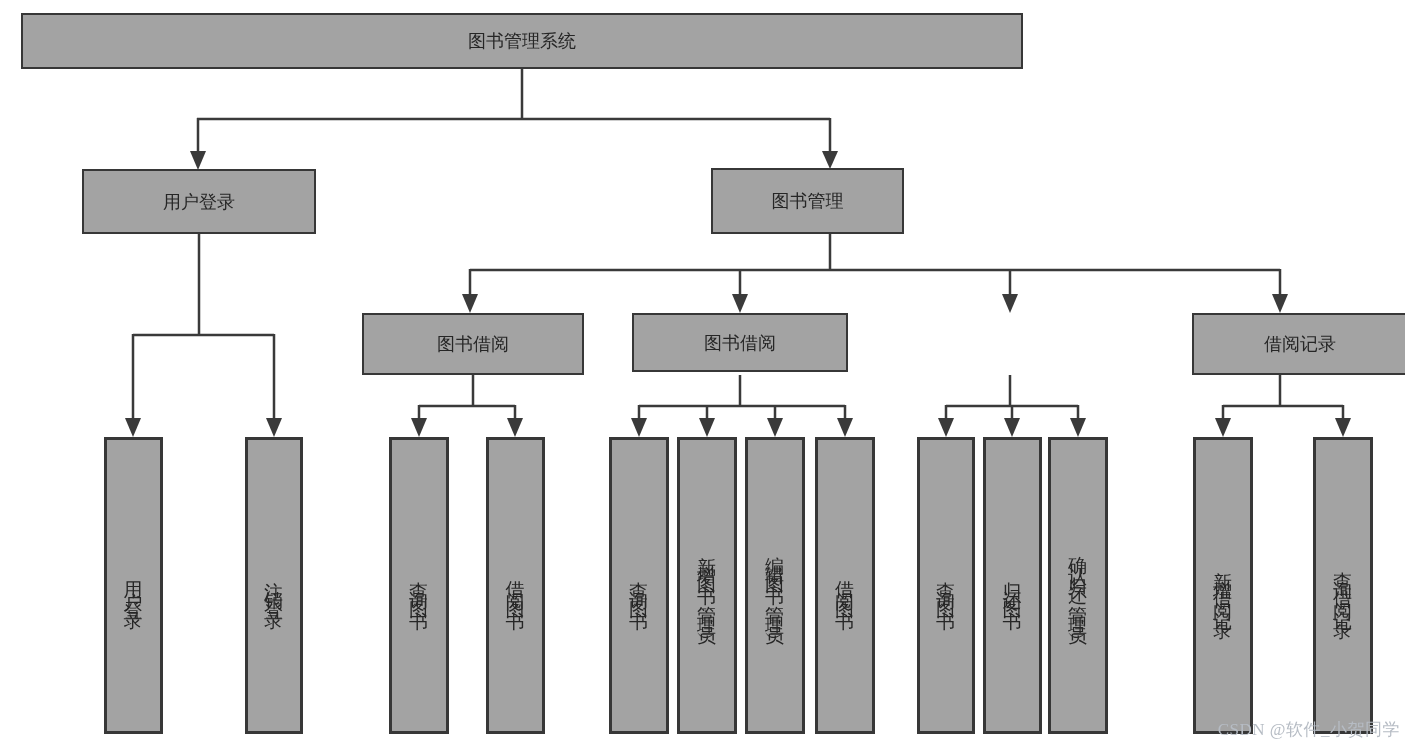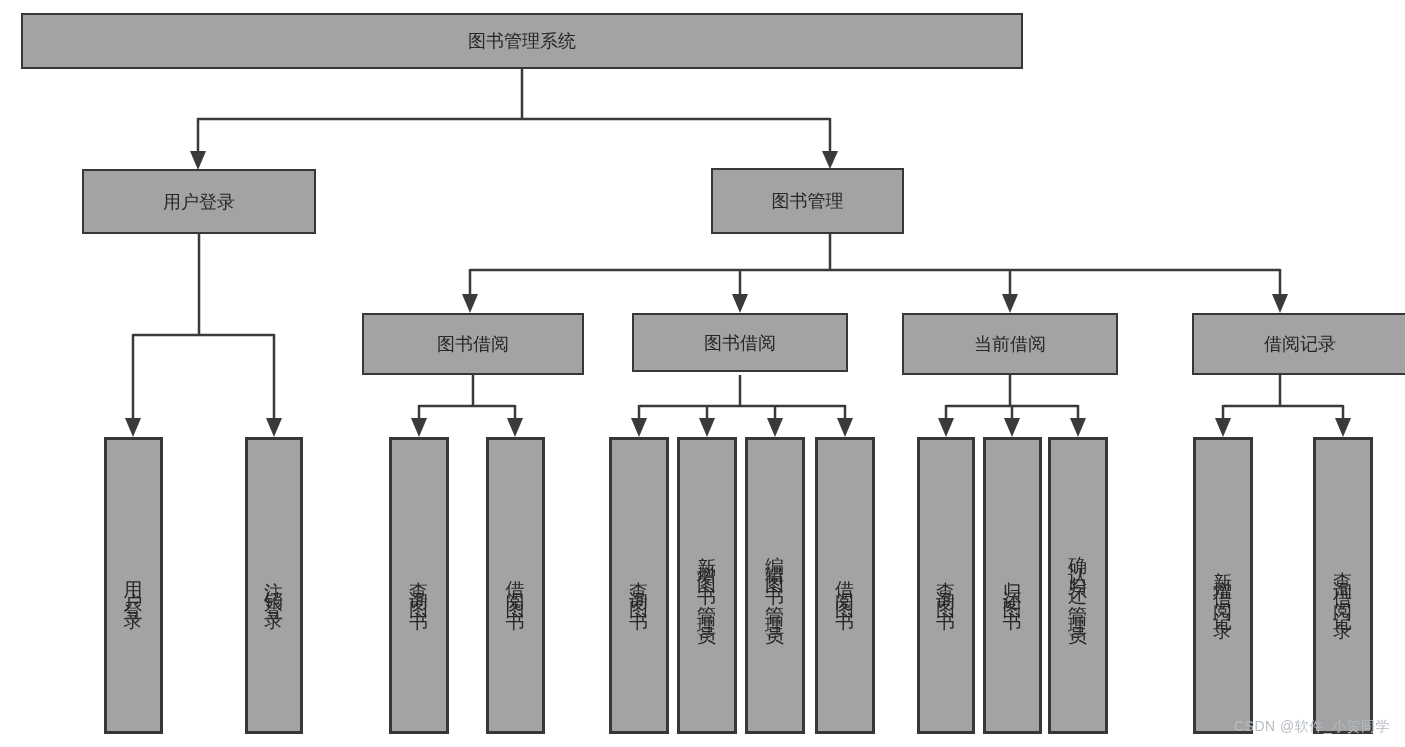--- a/index.html
+++ b/index.html
@@ -43,26 +43,27 @@
   .leaf .vlabel {
     writing-mode: vertical-lr;
     text-orientation: mixed;
     font-size: 19px;
     letter-spacing: 10px;
     line-height: 1;
     white-space: nowrap;
   }
   .watermark {
     position: absolute;
-    right: 15px;
+    right: 5px;
     top: 718px;
-    font-size: 14px;
+    font-size: 17px;
     color: var(--watermark);
     letter-spacing: 0.5px;
     z-index: 5;
+    font-family: Liberation Serif, serif;
   }
 </style>
 </head>
 <body>
 
 <div class="canvas">
 
   <svg class="connectors" viewBox="0 0 1405 747" xmlns="http://www.w3.org/2000/svg">
     <g fill="none" stroke="currentColor" stroke-width="2.5">
 
@@ -113,23 +114,20 @@
   <div class="node" style="left:711px; top:168px; width:193px; height:66px;">
     <span>图书管理</span>
   </div>
 
   <div class="node" style="left:362px; top:313px; width:222px; height:62px;">
     <span>图书借阅</span>
   </div>
   <div class="node" style="left:632px; top:313px; width:216px; height:59px;">
     <span>图书借阅</span>
   </div>
-  <div class="node" style="left:902px; top:313px; width:216px; height:62px;">
-    <span>当前借阅</span>
-  </div>
   <div class="node" style="left:1172px; top:313px; width:216px; height:62px;margin-left:20px;">
     <span>借阅记录</span>
   </div>
 
   <div class="node leaf" style="left:104px; top:437px; width:59px; height:297px;">
     <span class="vlabel">用户登录</span>
   </div>
   <div class="node leaf" style="left:245px; top:437px; width:58px; height:297px;">
     <span class="vlabel">注销登录</span>
   </div>

